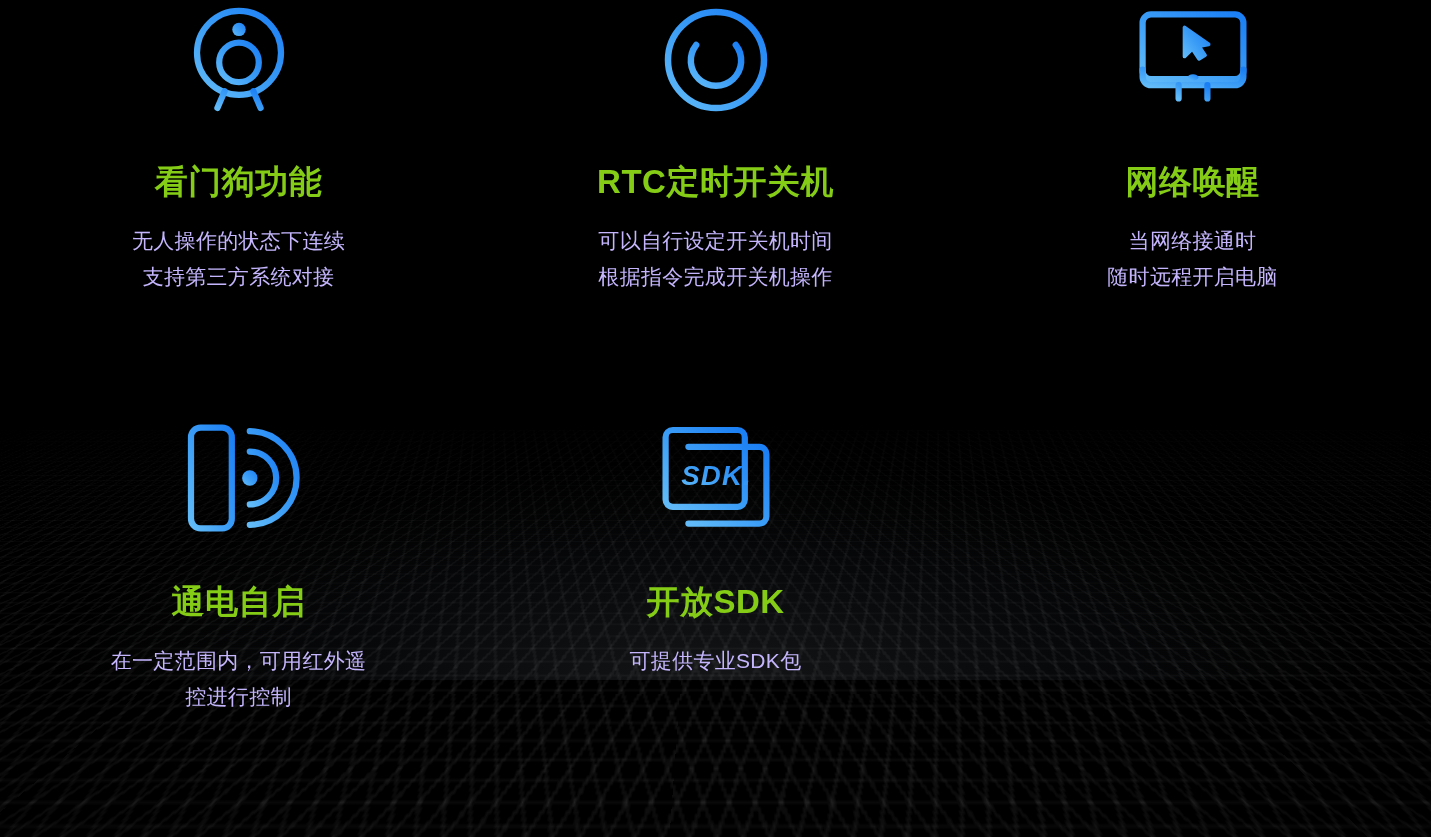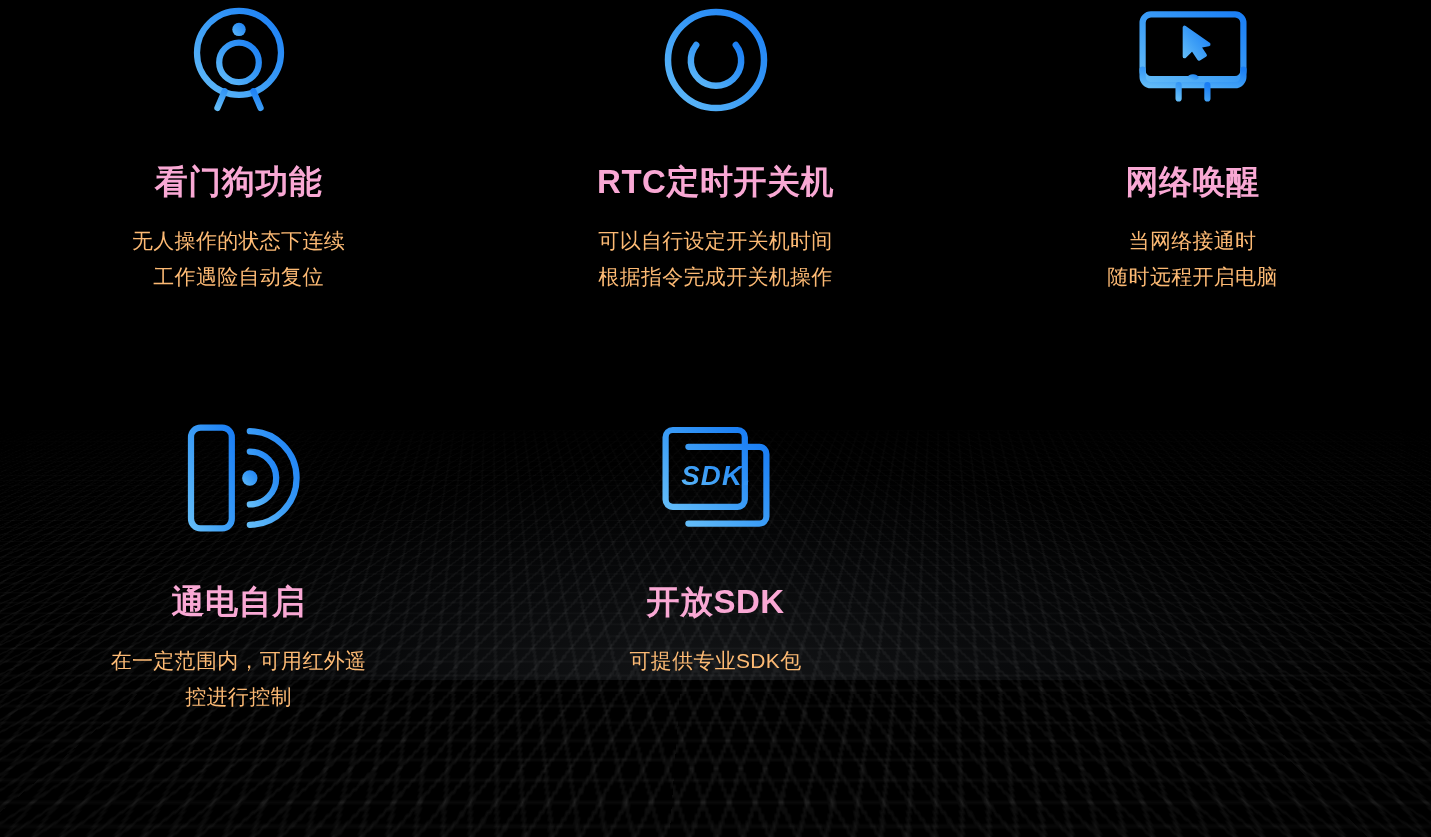--- a/index.html
+++ b/index.html
@@ -100,30 +100,30 @@
     width:120px; height:120px;
     display:flex; align-items:center; justify-content:center;
     margin-bottom:44px;
     font-style:italic;
   }
   .card-icon svg { width:100%; height:100%; display:block; overflow:visible; }
 
   .card-title {
     font-size:33px;
     font-weight:bold;
-    color:#f9a8d4;
+    color:#84cc16;
     line-height:1.12;
     letter-spacing:0.5px;
     margin-bottom:22px;
     white-space:nowrap;
   }
 
   .card-desc {
     font-size:21px;
-    color:#fdba74;
+    color:#c4b5fd;
     line-height:1.72;
     letter-spacing:0.3px;
   }
   .card-desc span { display:block; white-space:nowrap; }
 
   
   .row2 .card-icon { margin-bottom:46px; }
 </style>
 </head>
 <body>
@@ -154,21 +154,21 @@
           <circle cx="50" cy="44" r="35"></circle>
           <circle cx="50" cy="52" r="16.5"></circle>
           <circle cx="50" cy="24.5" r="5.6" fill="url(#ig)" stroke="none"></circle>
           <path d="M38 76 L32 90 M62 76 L68 90"></path>
           <path d="M26 90 H74"></path>
         </svg>
       </div>
       <div class="card-title">看门狗功能</div>
       <div class="card-desc">
         <span>无人操作的状态下连续</span>
-        <span>工作遇险自动复位</span>
+        <span>支持第三方系统对接</span>
       </div>
     </div>
 
     <div class="row1 card">
       <div class="card-icon">
         <svg viewBox="0 0 100 100" fill="none" stroke="url(#ig)" stroke-width="5.4" stroke-linecap="round" stroke-linejoin="round">
           <circle cx="50" cy="50" r="40"></circle>
           <path d="M33.5 37.5 A21 21 0 1 0 66.5 37.5"></path>
           <path d="M50 25 V50"></path>
         </svg>

